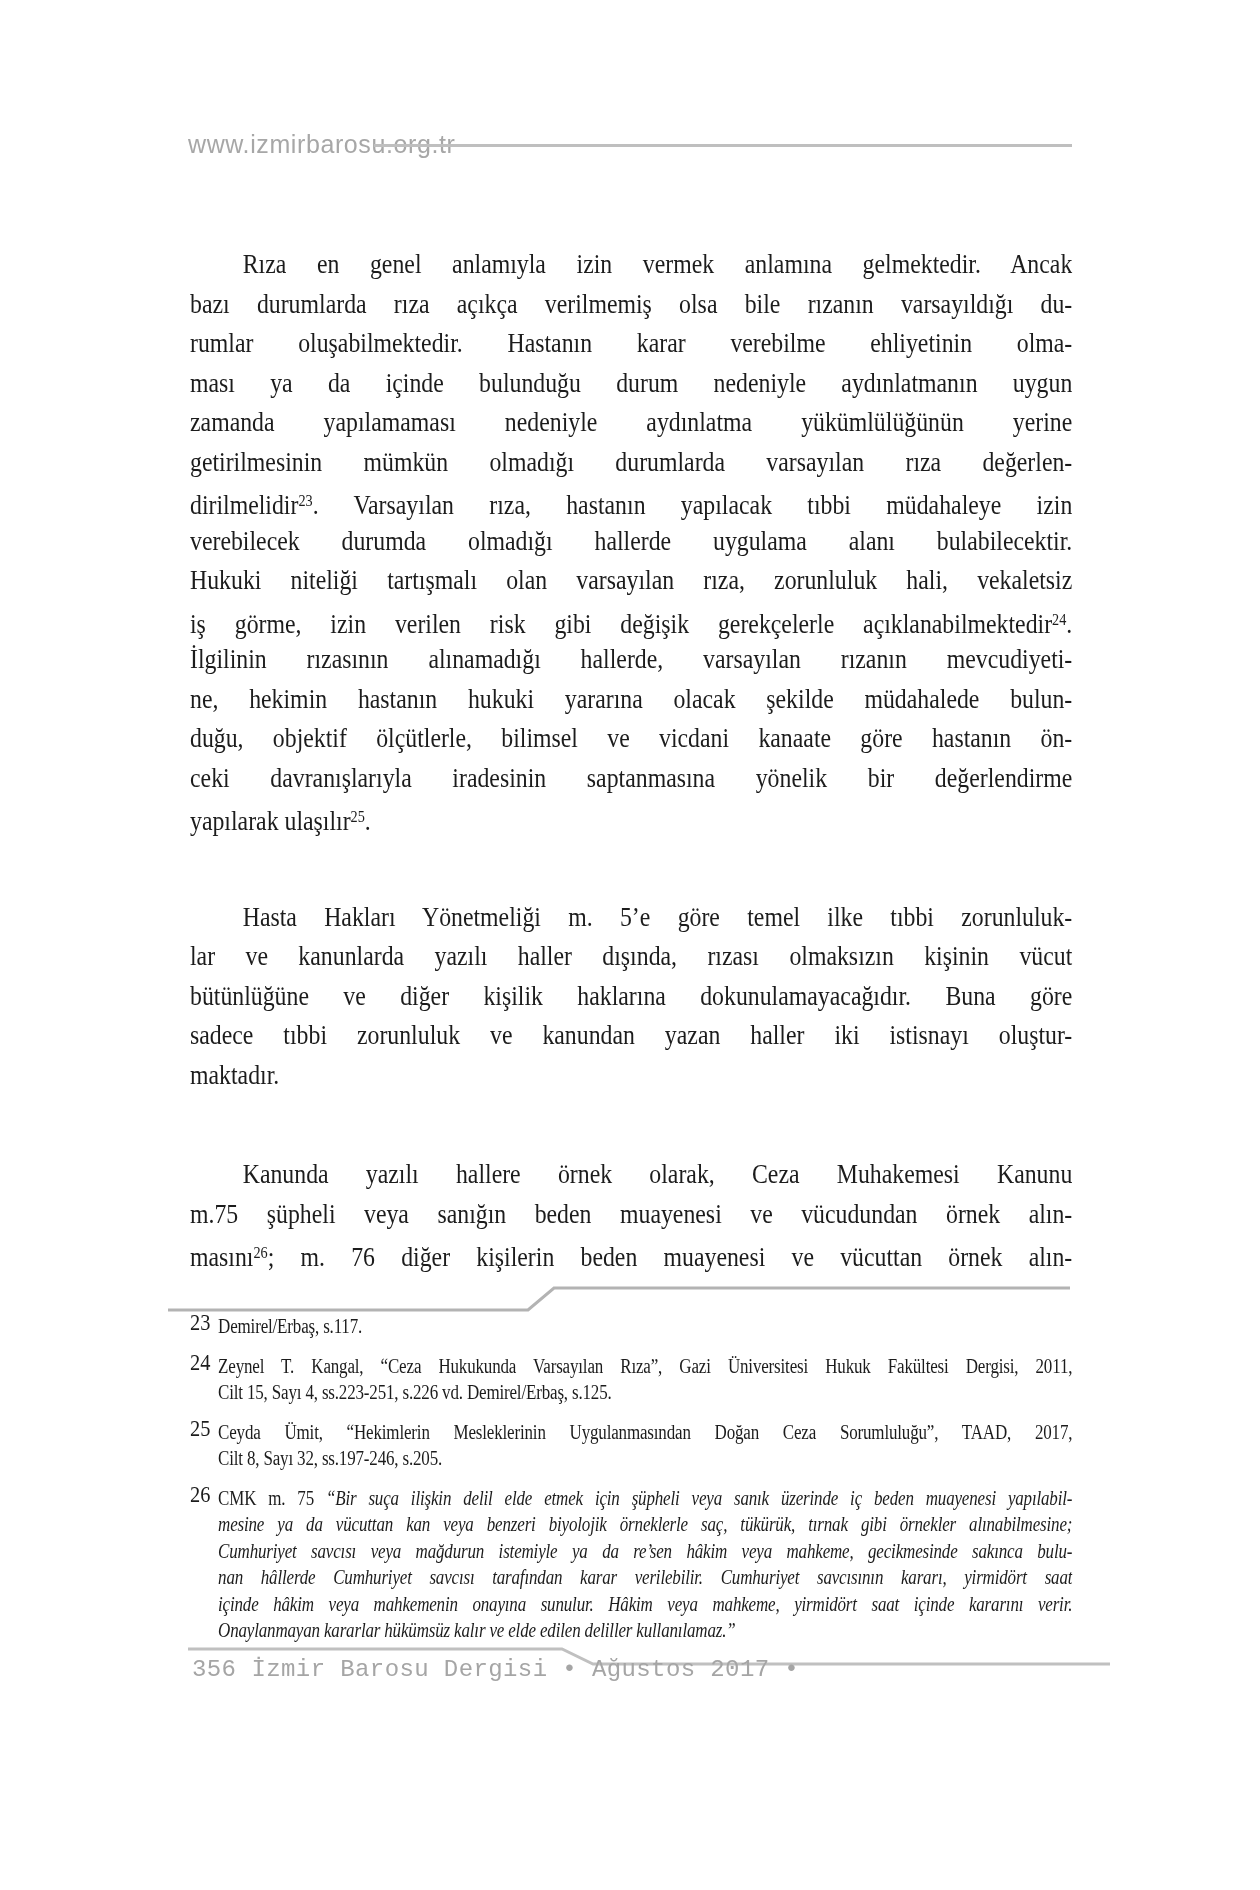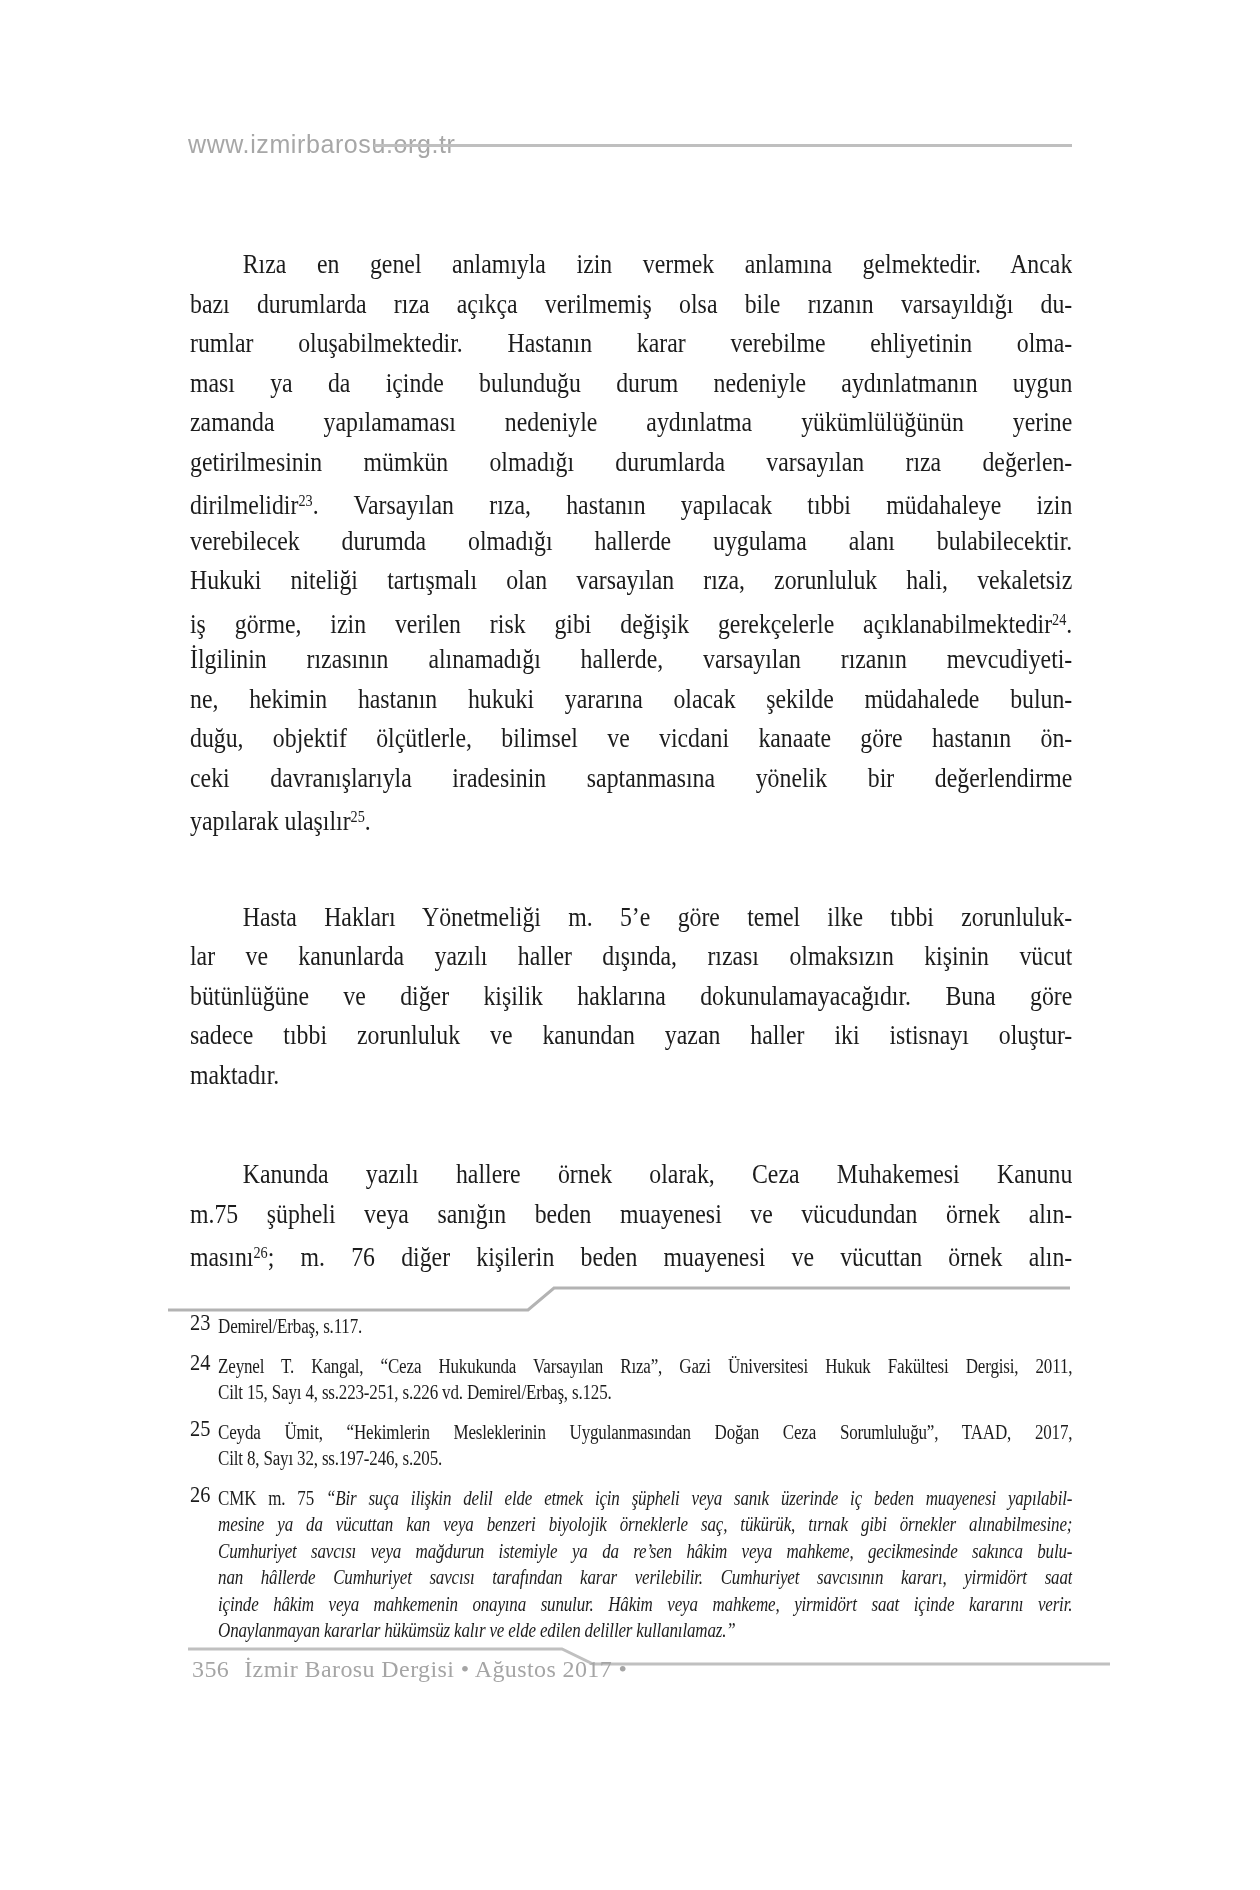--- a/index.html
+++ b/index.html
@@ -49,21 +49,21 @@
   .fn-line {
     text-align:justify; text-align-last:justify;
     white-space:nowrap; overflow:hidden; height:26.5px;
     letter-spacing:-0.2px;
   }
   .fn-line.end { text-align-last:left; }
   .it { font-style:italic; }
   
   .footer {
     position:absolute; left:192px; top:1656px;
-    font-family:Liberation Serif, serif;
+    font-family:Liberation Mono, monospace;
     font-size:24px; letter-spacing:0.4px; color:#a5a5a5;
     display:flex; gap:15px; white-space:nowrap;
   }
 </style>
 </head>
 <body>
 
 <div class="page">
 
   <span class="header-url">www.izmirbarosu.org.tr</span>

